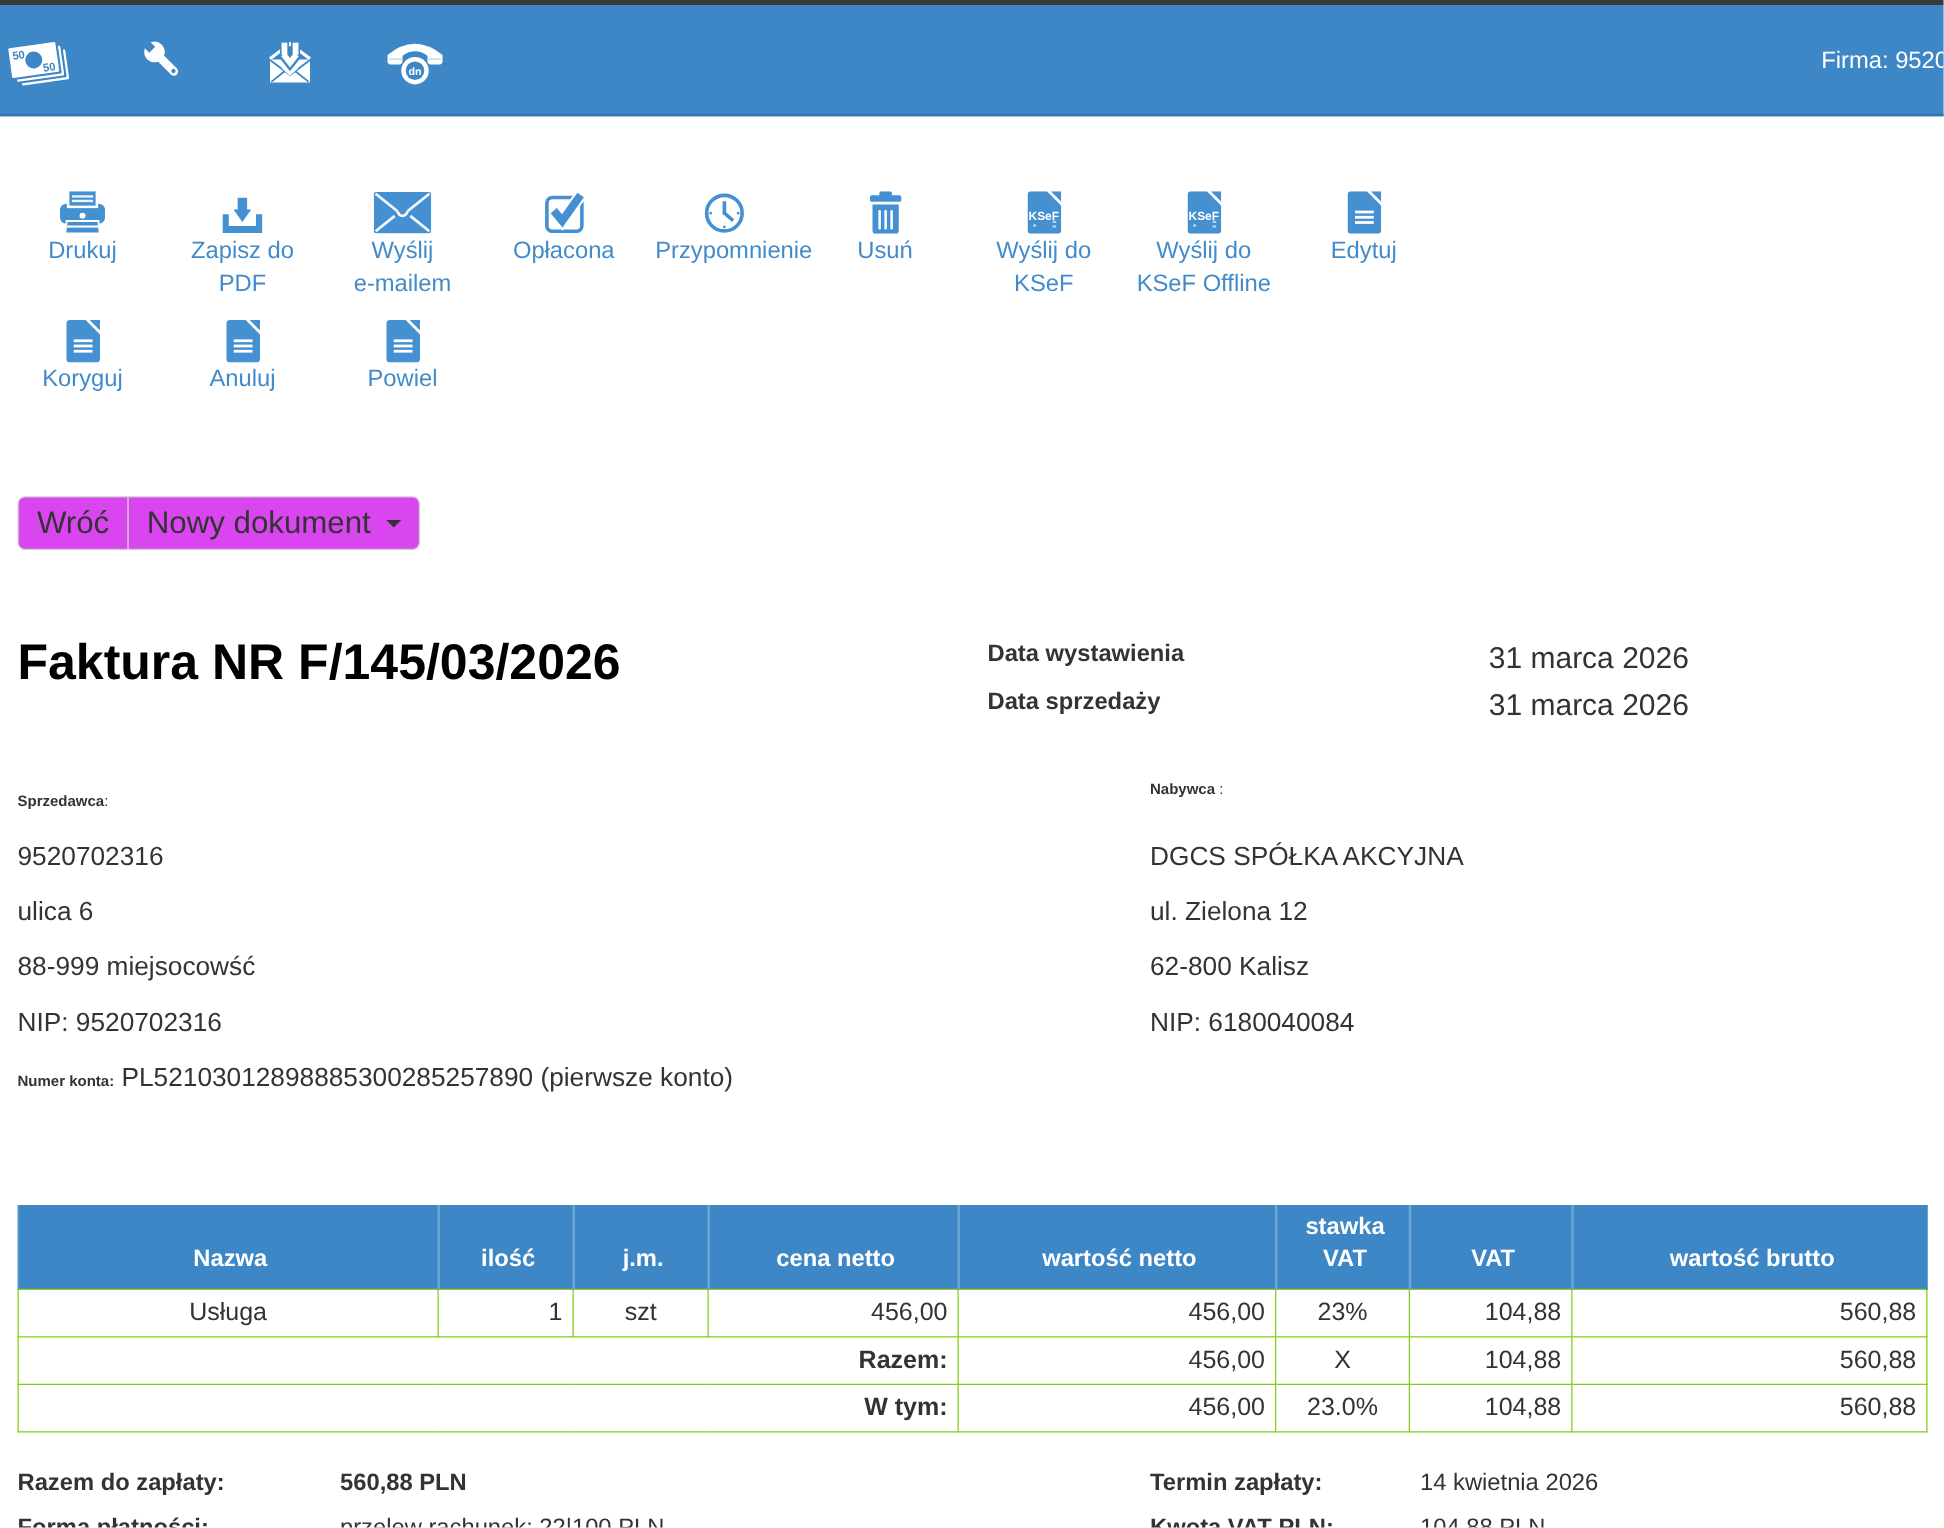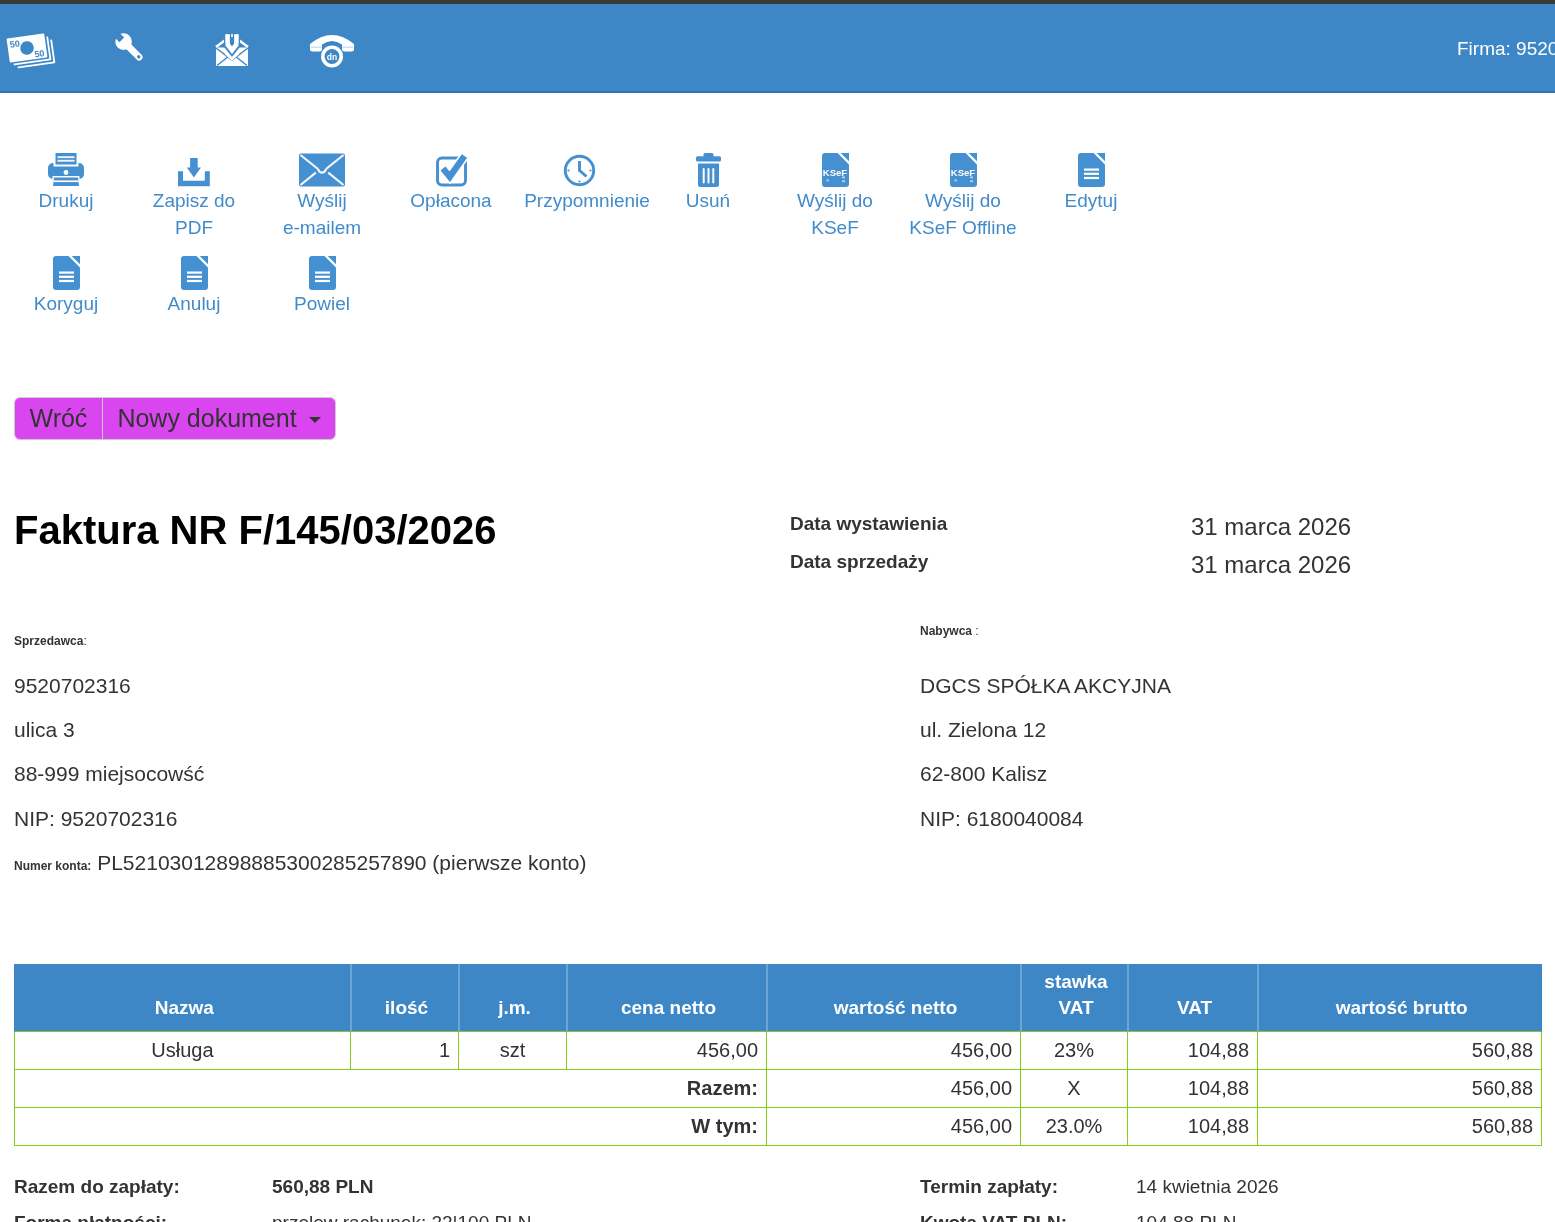--- a/index.html
+++ b/index.html
@@ -246,21 +246,21 @@
 
 <div class="abs" id="heading">Faktura NR F/145/03/2026</div>
 
 <div class="abs dlabel" style="left:790px; top:513px;">Data wystawienia</div>
 <div class="abs dval" style="left:1191px; top:513px;">31 marca 2026</div>
 <div class="abs dlabel" style="left:790px; top:551px;">Data sprzedaży</div>
 <div class="abs dval" style="left:1191px; top:551px;">31 marca 2026</div>
 
 <div class="abs lbl-sm" style="left:14px; top:634px;">Sprzedawca<span style="font-weight:normal;">:</span></div>
 <div class="abs val" style="left:14px; top:674px;">9520702316</div>
-<div class="abs val" style="left:14px; top:718px;">ulica 3</div>
+<div class="abs val" style="left:14px; top:718px;">ulica 6</div>
 <div class="abs val" style="left:14px; top:762px;">88-999 miejsocowść</div>
 <div class="abs val" style="left:14px; top:807px;">NIP: 9520702316</div>
 <div class="abs val" style="left:14px; top:846px; width:575px; line-height:33px;"><span class="lbl-sm">Numer konta:</span> PL52103012898885300285257890 (pierwsze konto)</div>
 
 <div class="abs lbl-sm" style="left:920px; top:604px;margin-top:20px;">Nabywca <span style="font-weight:normal;">:</span></div>
 <div class="abs val" style="left:920px; top:674px;">DGCS SPÓŁKA AKCYJNA</div>
 <div class="abs val" style="left:920px; top:718px;">ul. Zielona 12</div>
 <div class="abs val" style="left:920px; top:762px;">62-800 Kalisz</div>
 <div class="abs val" style="left:920px; top:807px;">NIP: 6180040084</div>
 

